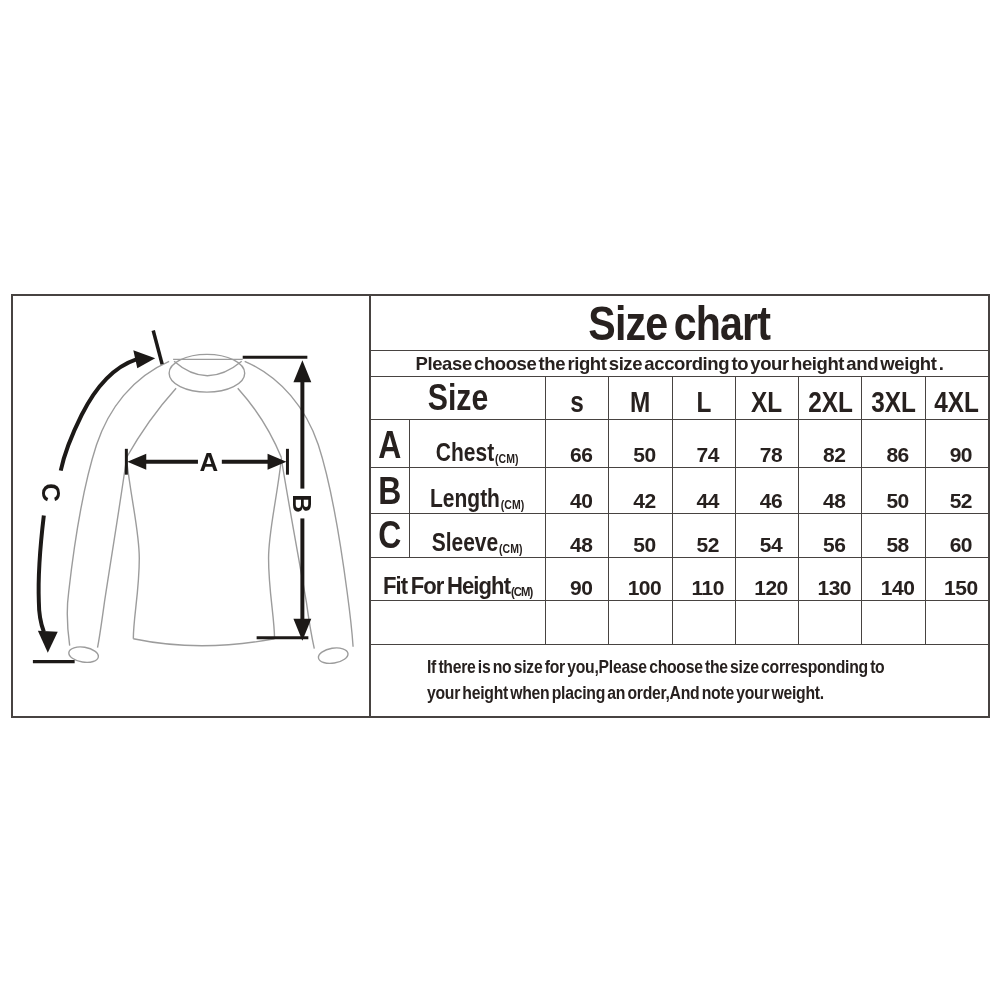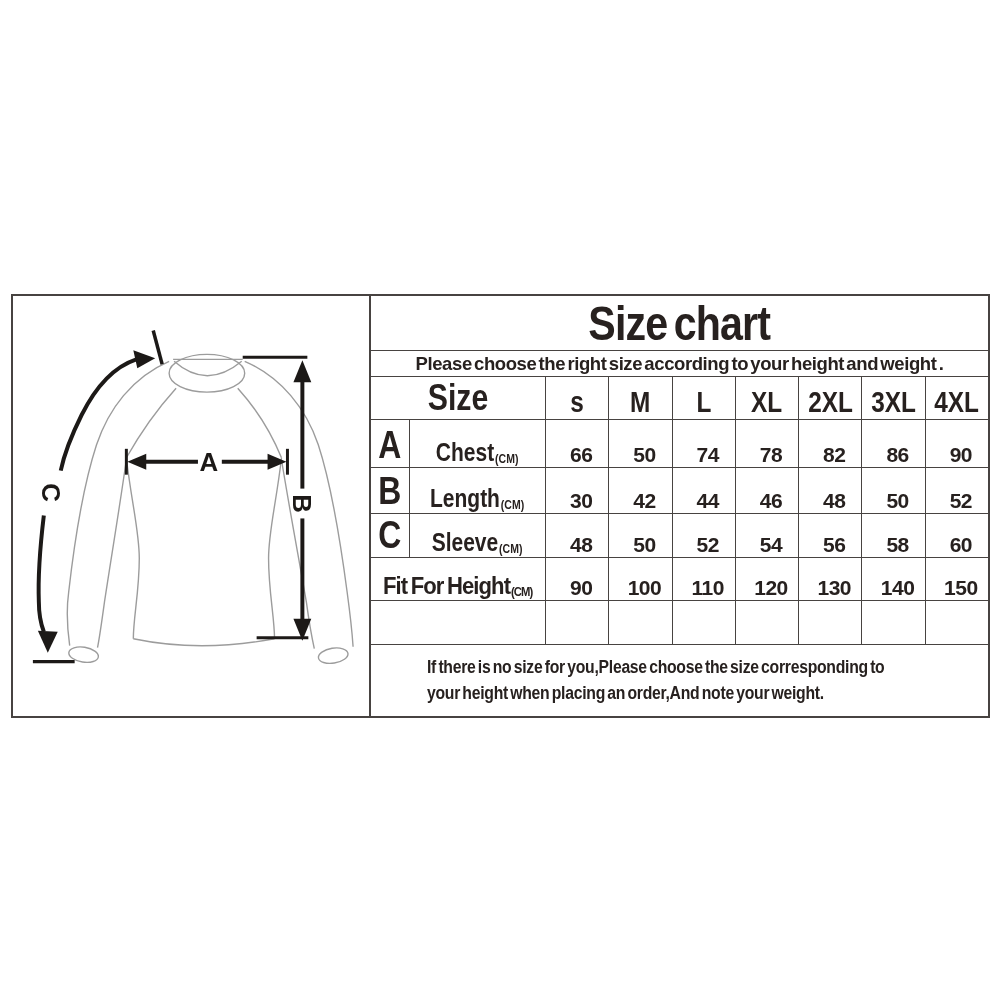--- a/index.html
+++ b/index.html
@@ -176,21 +176,21 @@
       <div class="trow grid h-b">
         <div class="cell letter-cell">
             <span class="cond">B</span>
           </div>
         <div class="cell label-cell">
           <span class="cond labelwrap">
               <span>Length</span>
               <span class="unit">(CM)</span>
             </span>
         </div>
-        <div class="cell val-cell">30</div>
+        <div class="cell val-cell">40</div>
         <div class="cell val-cell">42</div>
         <div class="cell val-cell">44</div>
         <div class="cell val-cell">46</div>
         <div class="cell val-cell">48</div>
         <div class="cell val-cell">50</div>
         <div class="cell val-cell">52</div>
       </div>
 
       <div class="trow grid h-c">
         <div class="cell letter-cell">

